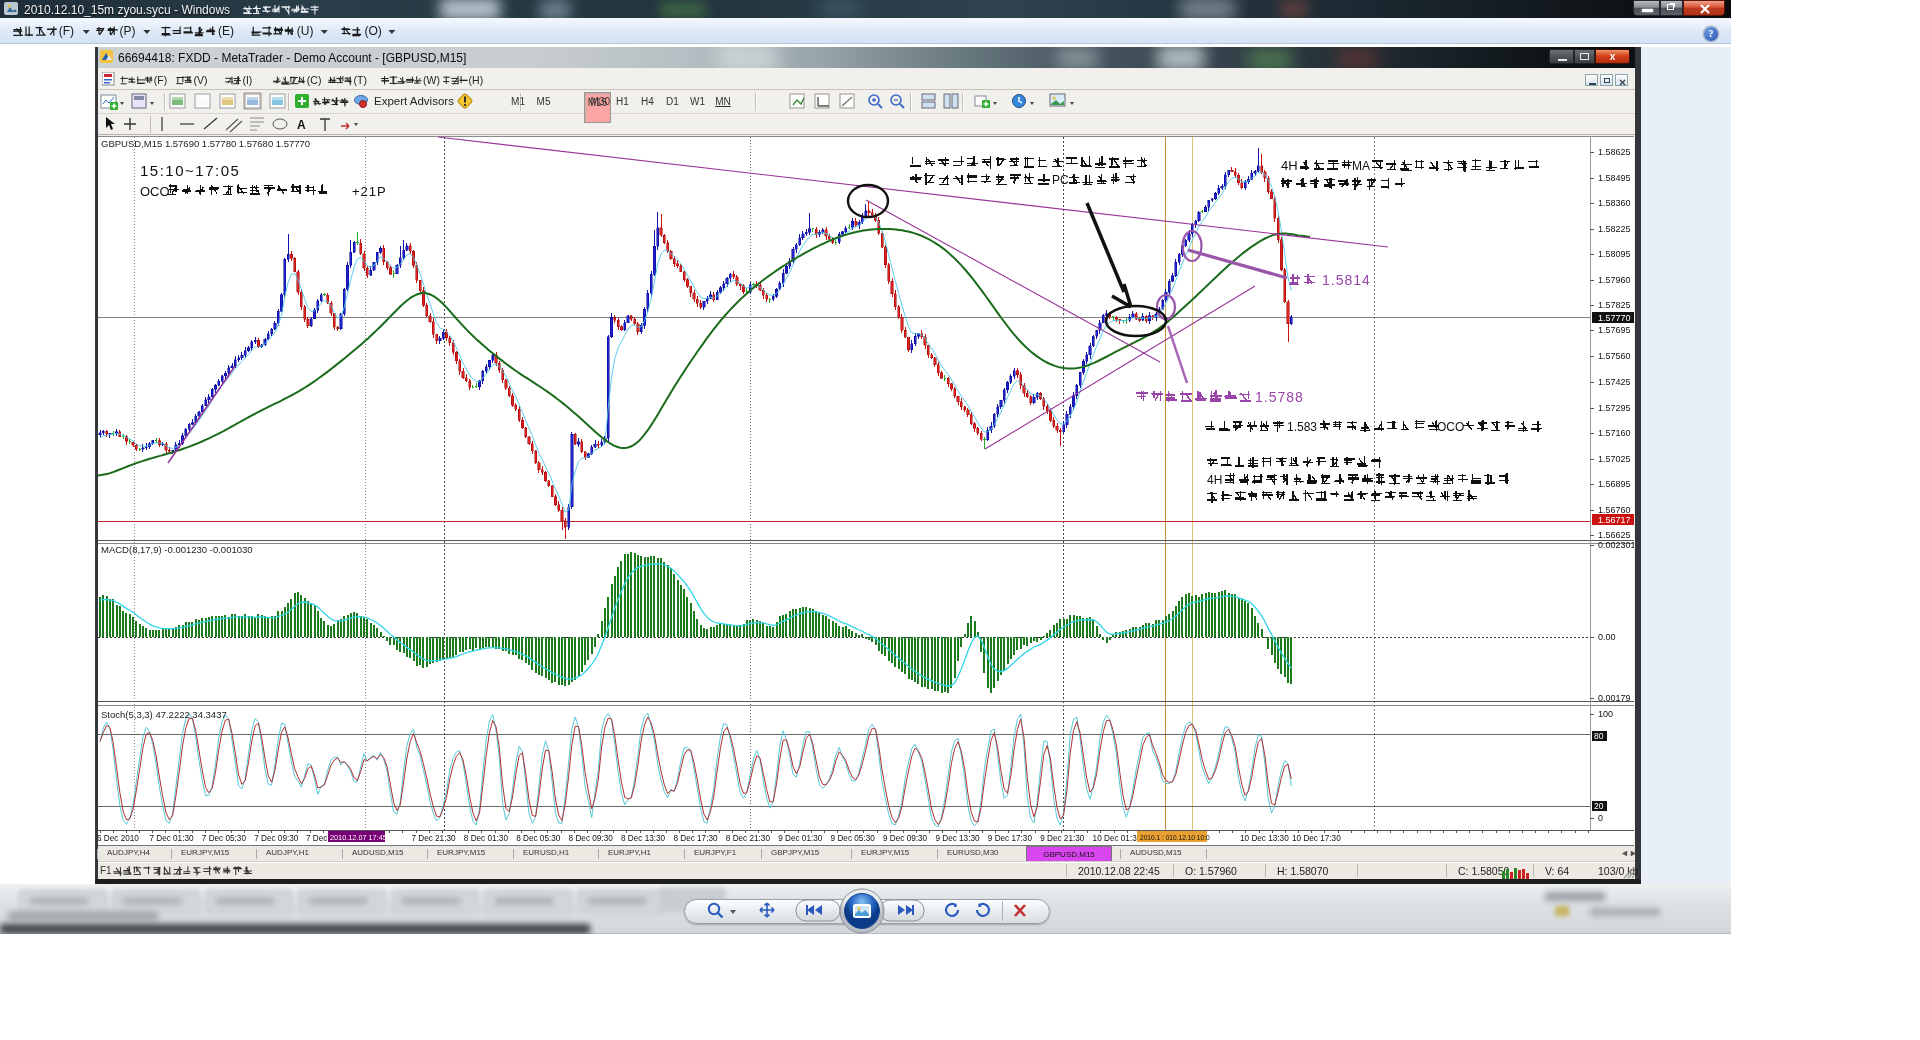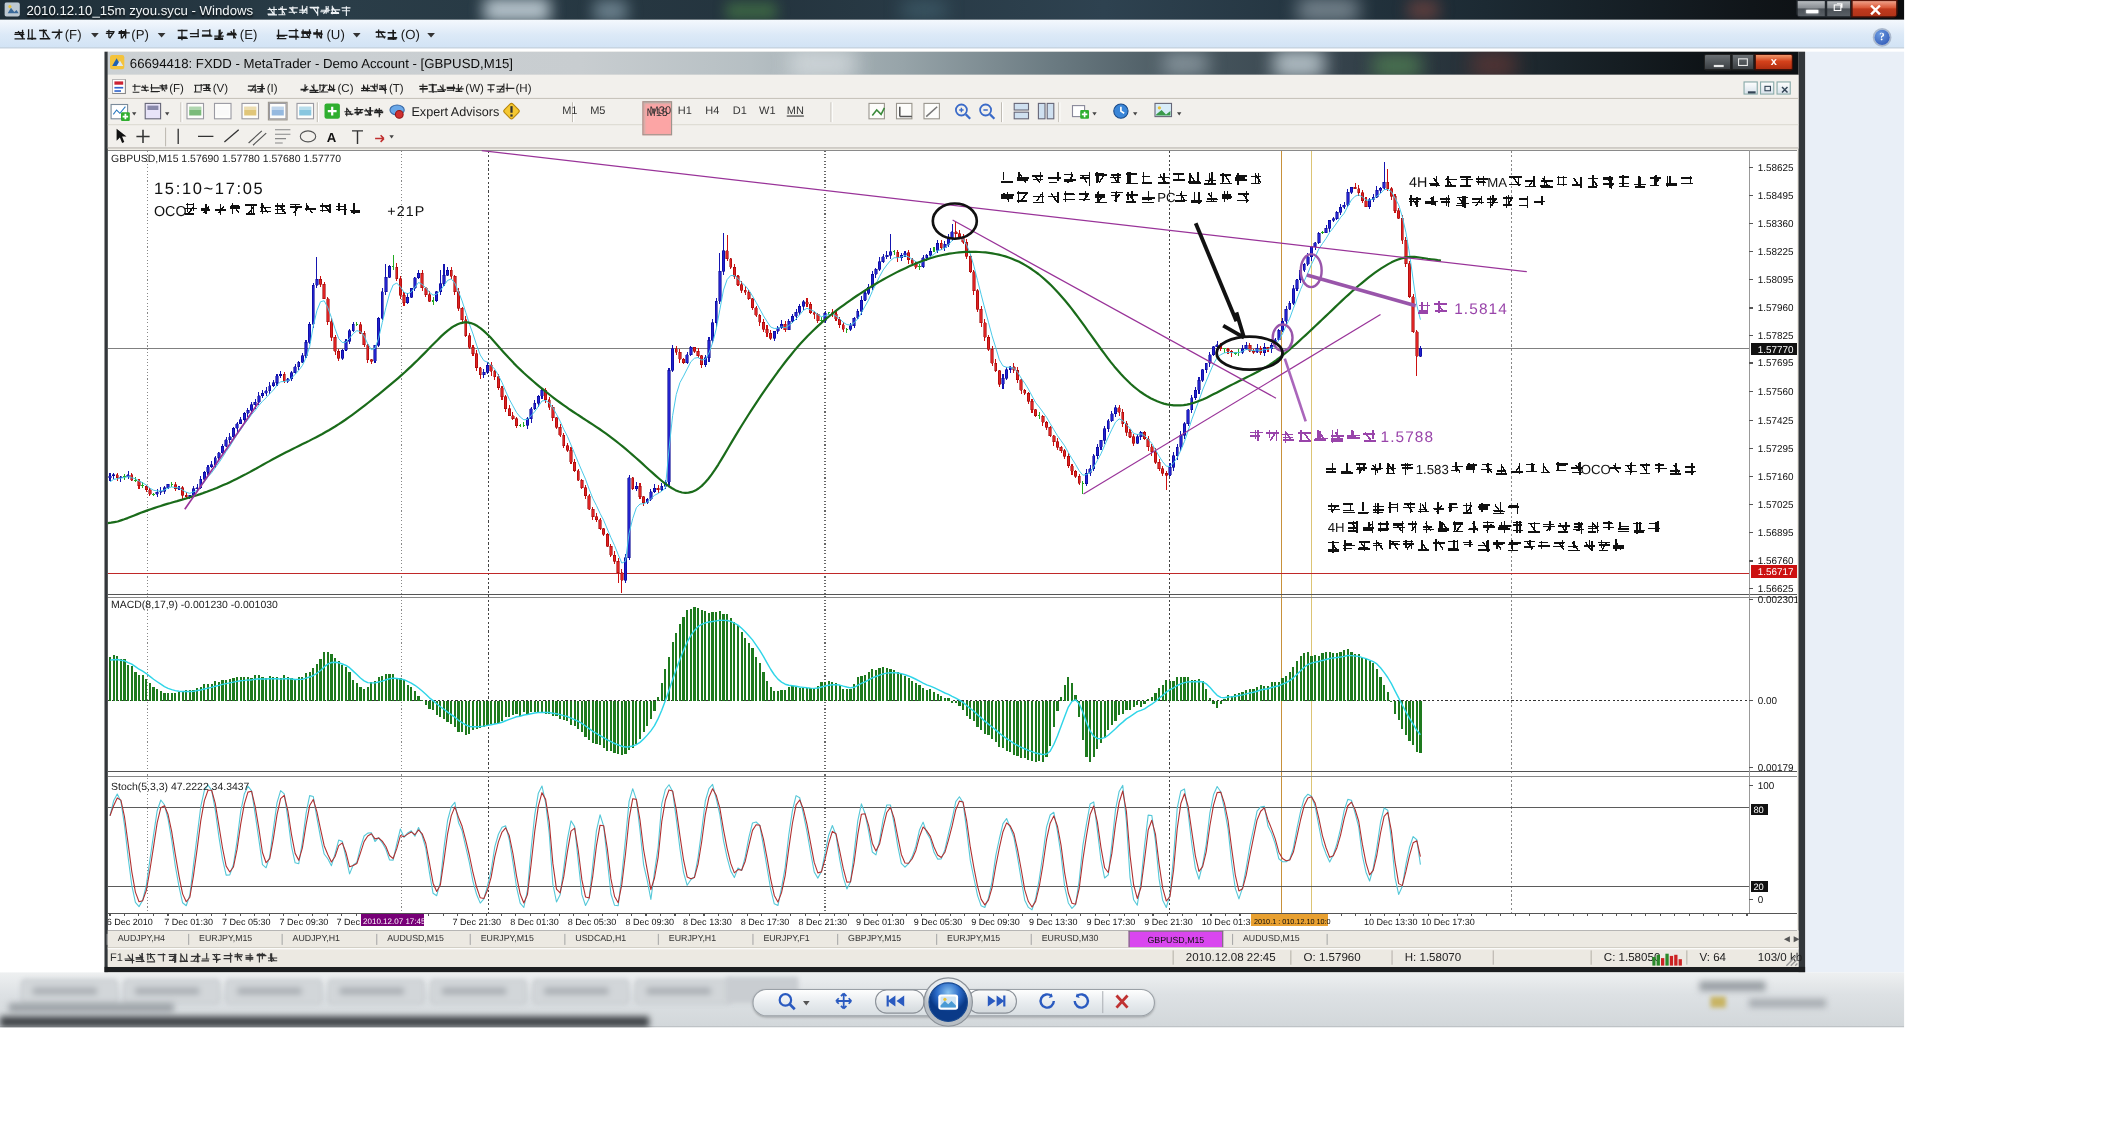--- a/index.html
+++ b/index.html
@@ -216,21 +216,21 @@
     <div style="position:absolute;left:107px;top:848px;font:8px 'Liberation Sans';color:#333;white-space:nowrap;">AUDJPY,H4</div>
     <div style="position:absolute;left:97px;top:849px;width:1px;height:10px;background:#aaa;"></div>
     <div style="position:absolute;left:181px;top:848px;font:8px 'Liberation Sans';color:#333;white-space:nowrap;">EURJPY,M15</div>
     <div style="position:absolute;left:171px;top:849px;width:1px;height:10px;background:#aaa;"></div>
     <div style="position:absolute;left:266px;top:848px;font:8px 'Liberation Sans';color:#333;white-space:nowrap;">AUDJPY,H1</div>
     <div style="position:absolute;left:256px;top:849px;width:1px;height:10px;background:#aaa;"></div>
     <div style="position:absolute;left:352px;top:848px;font:8px 'Liberation Sans';color:#333;white-space:nowrap;">AUDUSD,M15</div>
     <div style="position:absolute;left:342px;top:849px;width:1px;height:10px;background:#aaa;"></div>
     <div style="position:absolute;left:437px;top:848px;font:8px 'Liberation Sans';color:#333;white-space:nowrap;">EURJPY,M15</div>
     <div style="position:absolute;left:427px;top:849px;width:1px;height:10px;background:#aaa;"></div>
-    <div style="position:absolute;left:523px;top:848px;font:8px 'Liberation Sans';color:#333;white-space:nowrap;">USDCAD,H1</div>
+    <div style="position:absolute;left:523px;top:848px;font:8px 'Liberation Sans';color:#333;white-space:nowrap;">EURUSD,H1</div>
     <div style="position:absolute;left:513px;top:849px;width:1px;height:10px;background:#aaa;"></div>
     <div style="position:absolute;left:608px;top:848px;font:8px 'Liberation Sans';color:#333;white-space:nowrap;">EURJPY,H1</div>
     <div style="position:absolute;left:598px;top:849px;width:1px;height:10px;background:#aaa;"></div>
     <div style="position:absolute;left:694px;top:848px;font:8px 'Liberation Sans';color:#333;white-space:nowrap;">EURJPY,F1</div>
     <div style="position:absolute;left:684px;top:849px;width:1px;height:10px;background:#aaa;"></div>
     <div style="position:absolute;left:771px;top:848px;font:8px 'Liberation Sans';color:#333;white-space:nowrap;">GBPJPY,M15</div>
     <div style="position:absolute;left:761px;top:849px;width:1px;height:10px;background:#aaa;"></div>
     <div style="position:absolute;left:861px;top:848px;font:8px 'Liberation Sans';color:#333;white-space:nowrap;">EURJPY,M15</div>
     <div style="position:absolute;left:851px;top:849px;width:1px;height:10px;background:#aaa;"></div>
     <div style="position:absolute;left:947px;top:848px;font:8px 'Liberation Sans';color:#333;white-space:nowrap;">EURUSD,M30</div>

